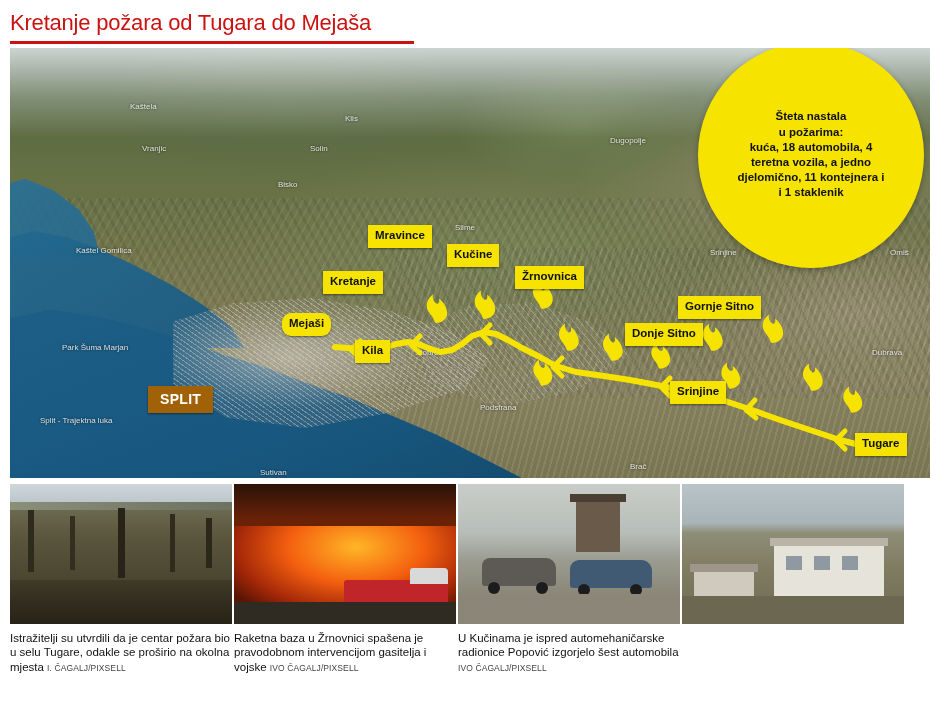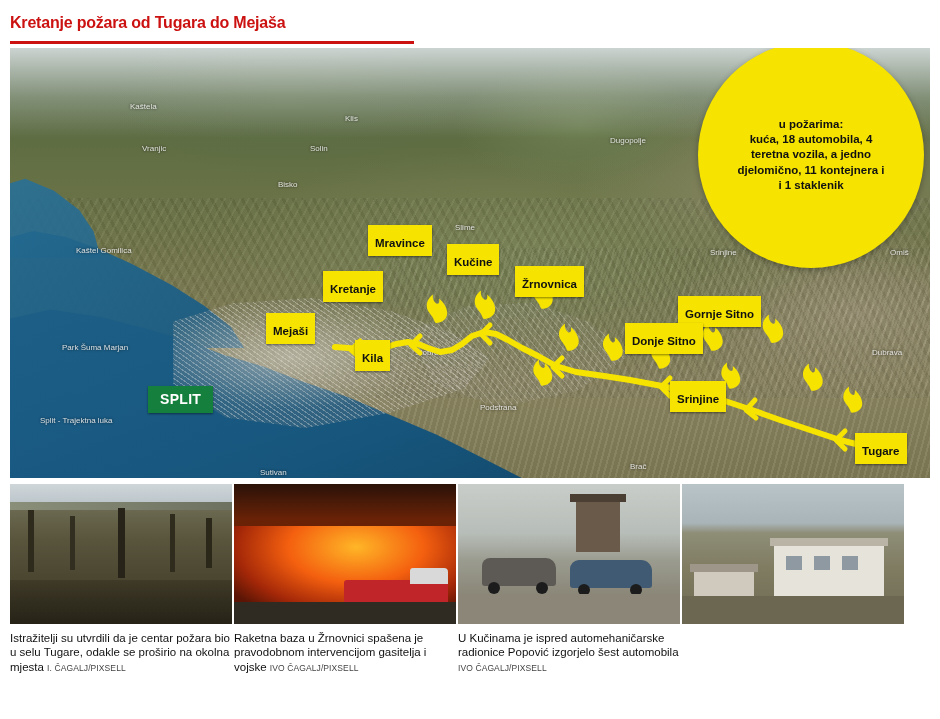--- a/index.html
+++ b/index.html
@@ -11,21 +11,21 @@
     color:#111;
   }
   .page{position:relative;width:940px;height:719px;}
 
   
   .title-bar{
     position:absolute;left:0;top:0;width:940px;height:46px;
     display:flex;align-items:center;
   }
   .title{
-    font-size:16px;font-weight:bold;color:#cc1111;
+    font-size:22px;font-weight:normal;color:#cc1111;
     letter-spacing:-0.2px;margin-left:10px;
   }
   .title-rule{
     position:absolute;left:10px;top:41px;width:404px;height:3px;background:#cc1111;
   }
 
   
   .map{
     position:absolute;left:10px;top:48px;width:920px;height:430px;
     overflow:hidden;
@@ -103,25 +103,25 @@
     text-shadow:0 0 3px rgba(0,0,0,.85);white-space:nowrap;opacity:.88;
   }
 
   
   .route{position:absolute;left:0;top:0;width:920px;height:430px;}
 
   
   .plabel{
     position:absolute;background:#f6e400;color:#111;
     font-size:11.5px;font-weight:bold;line-height:1;
-    padding:13px 7px 6px 7px;white-space:nowrap;
+    padding:5px 7px 6px 7px;white-space:nowrap;
     box-shadow:0 1px 2px rgba(0,0,0,.45);
   }
   .plabel.split{
-    background:#15803d;color:#fff;font-size:14px;padding:6px 12px 7px 12px;letter-spacing:.3px;
+    background:#a16207;color:#fff;font-size:14px;padding:6px 12px 7px 12px;letter-spacing:.3px;
   }
 
   
   .bubble{
     position:absolute;right:6px;top:-6px;width:226px;height:226px;border-radius:50%;
     background:#f6e400;display:flex;align-items:center;justify-content:center;
     box-shadow:0 2px 6px rgba(0,0,0,.3);
   }
   .bubble-inner{
     width:190px;text-align:center;font-size:11.5px;line-height:1.32;color:#111;font-weight:bold;
@@ -241,30 +241,31 @@
         <use href="#flame" transform="translate(840,362) scale(1.25)"></use>
       </g>
     </svg>
 
     <div class="plabel split" style="left:138px;top:338px;">SPLIT</div>
     <div id="place-labels">
         <div class="plabel" style="left: 358px; top: 177px;">Mravince</div>
         <div class="plabel" style="left: 437px; top: 196px;">Kučine</div>
         <div class="plabel" style="left: 313px; top: 223px;">Kretanje</div>
         <div class="plabel" style="left: 505px; top: 218px;">Žrnovnica</div>
-        <div class="plabel" style="left: 256px; top: 265px;">Mejaši</div>
+        <div class="plabel" style="left: 272px; top: 265px; border-radius: 9px;">Mejaši</div>
         <div class="plabel" style="left: 345px; top: 292px;">Kila</div>
         <div class="plabel" style="left: 668px; top: 248px;">Gornje Sitno</div>
         <div class="plabel" style="left: 615px; top: 275px;">Donje Sitno</div>
         <div class="plabel" style="left: 660px; top: 333px;">Srinjine</div>
         <div class="plabel" style="left: 845px; top: 385px;">Tugare</div>
       </div>
 
     <div class="bubble">
       <div class="bubble-inner">
+        <span class="hl">Šteta nastala</span>
         <span class="hl">u požarima:</span>
         <span class="hl">kuća, 18 automobila, 4</span>
         <span class="hl">teretna vozila, a jedno</span>
         <span class="hl">djelomično, 11 kontejnera i</span>
         <span class="hl">i 1 staklenik</span>
       </div>
     </div>
   </div>
 
   <div class="photos">

